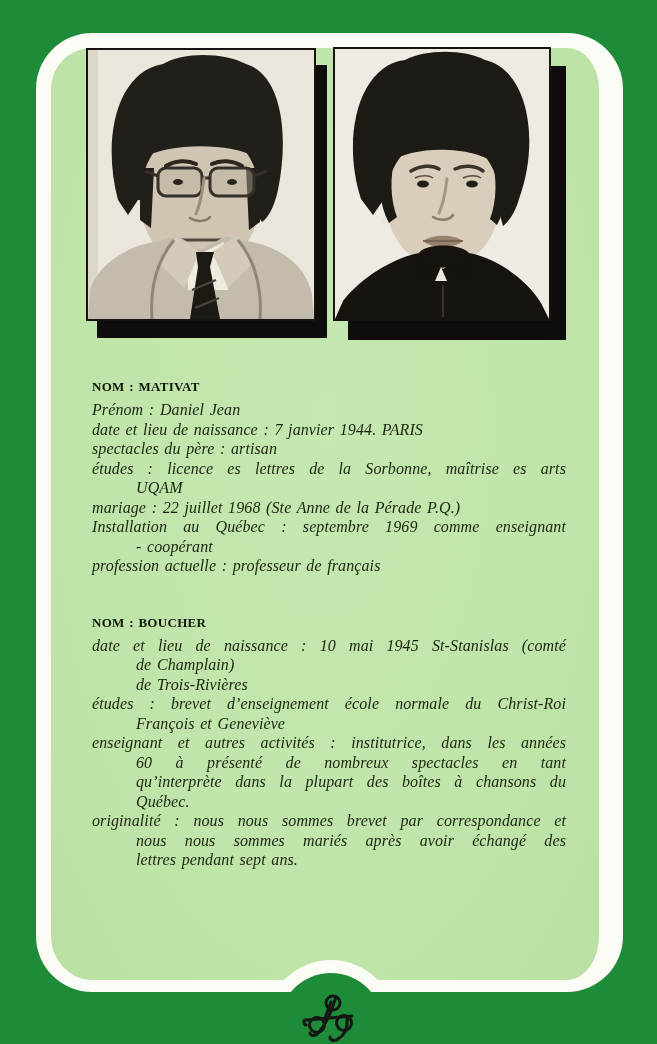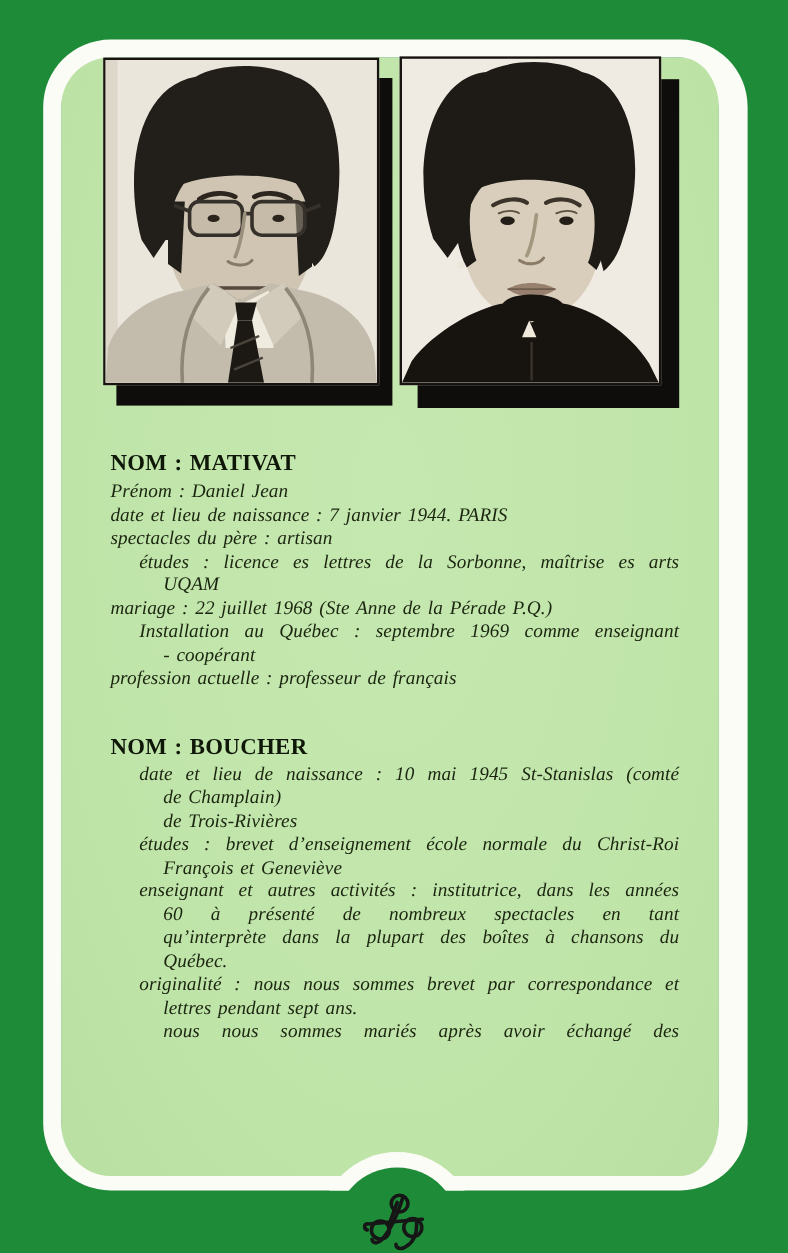--- a/index.html
+++ b/index.html
@@ -28,27 +28,27 @@
 
   
   .text-block {
     position:absolute; left:92px; top:376px; width:474px;
     color:#1b2510;
     font-style:italic; font-size:16px; line-height:19.5px;
     word-spacing:1.5px; letter-spacing:0.1px;
   }
   .record-heading {
     margin:0 0 3px 0;
-    font-style:normal; font-weight:bold; font-size:19px; line-height:21px;
+    font-style:normal; font-weight:bold; font-size:13px; line-height:21px;
     letter-spacing:0.3px; word-spacing:1px; color:#0f1708;
   }
   .record-2 { margin-top:36px; }
   .line { min-height:19.5px; }
   .line.indent { padding-left:44px; }
-  .line.justify { text-align:justify; text-align-last:justify;margin-left:24px; }
+  .line.justify { text-align:justify; text-align-last:justify; }
   .line.indent-justify { padding-left:44px; text-align:justify; text-align-last:justify; }
 
   
   .dome-clip { position:absolute; left:0; top:0; width:657px; height:992px; overflow:hidden; }
   .dome-white {
     position:absolute; left:266px; top:960px; width:130px; height:130px;
     border-radius:50%; background:#fbfcf6;
   }
   .dome-green {
     position:absolute; left:279px; top:973px; width:104px; height:104px;
@@ -150,22 +150,22 @@
           <div class="line justify">date et lieu de naissance : 10 mai 1945 St-Stanislas (comté</div>
           <div class="line indent">de Champlain)</div>
           <div class="line indent">de Trois-Rivières</div>
           <div class="line justify">études : brevet d’enseignement école normale du Christ-Roi</div>
           <div class="line indent">François et Geneviève</div>
           <div class="line justify">enseignant et autres activités : institutrice, dans les années</div>
           <div class="line indent-justify">60 à présenté de nombreux spectacles en tant</div>
           <div class="line indent-justify">qu’interprète dans la plupart des boîtes à chansons du</div>
           <div class="line indent">Québec.</div>
           <div class="line justify">originalité : nous nous sommes brevet par correspondance et</div>
+          <div class="line indent-justify">nous nous sommes mariés après avoir échangé des</div>
           <div class="line indent">lettres pendant sept ans.</div>
-          <div class="line indent-justify">nous nous sommes mariés après avoir échangé des</div>
         </div>
     </section>
   </div>
 
   <div class="dome-clip">
     <div class="dome-white"></div>
   </div>
   <div class="dome-green"></div>
   <svg class="logo" viewBox="0 0 56 48">
     <g stroke="#161616" stroke-width="3" fill="none" stroke-linecap="round">

